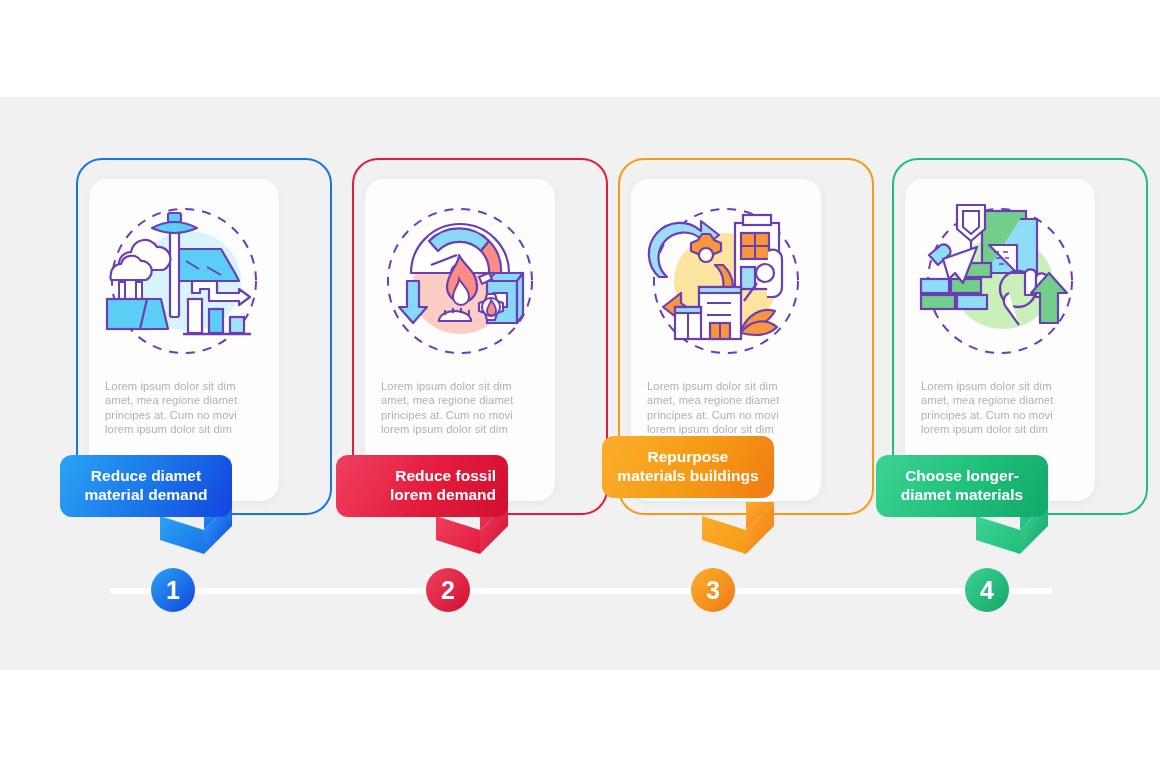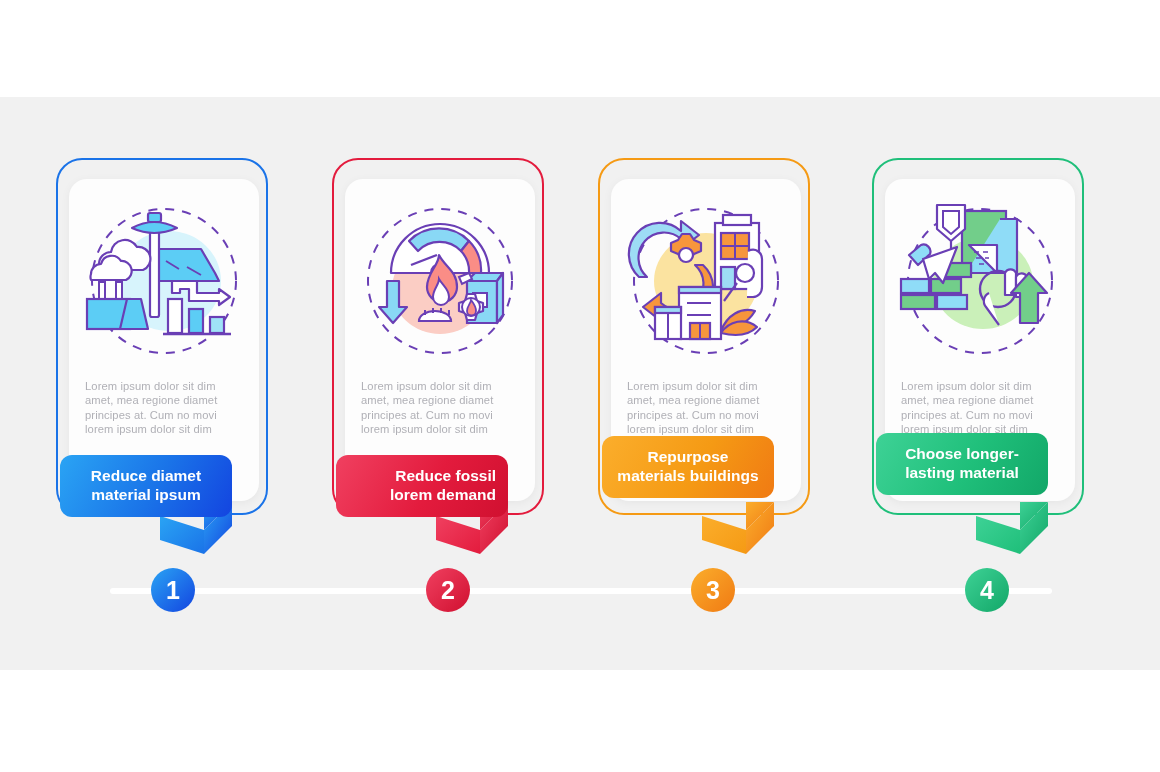--- a/index.html
+++ b/index.html
@@ -13,24 +13,25 @@
   #stage{position:absolute;inset:0;width:1160px;height:772px;}
 
   .bg-band{
     position:absolute;left:0;width:1160px;
     background:#f1f1f1;
   }
 
   
   .card{
     position:absolute;
-    width:212px;height:357px;
+    width:256px;height:357px;
     border-radius:26px;
     border:2px solid var(--accent);
     box-sizing:border-box;
+    margin-left:20px;
   }
   .card-inner{
     position:absolute;
     left:11px;top:19px;
     width:190px;height:322px;
     background:#fdfdfd;
     border-radius:18px;
     box-shadow:0 2px 10px rgba(0,0,0,.05);
     overflow:hidden;
   }
@@ -131,21 +132,21 @@
           <stop offset="0%" stop-color="#2aa4f4"></stop>
           <stop offset="100%" stop-color="#1a73e8"></stop>
         </linearGradient>
       </defs>
       <path d="M44 2 L72 2 L44 30 L44 2 Z" fill="url(#tg0)"></path>
       <path d="M0 16 L44 30 L44 54 L0 40 Z" fill="url(#tg20)"></path>
       <path d="M44 30 L72 2 L72 26 L44 54 Z" fill="url(#tg0)"></path>
     </svg></div>
       <div class="ribbon" style="left: 60px; top: 455px; background: linear-gradient(120deg, rgb(42, 164, 244) 0%, rgb(26, 115, 232) 55%, rgb(19, 68, 224) 100%);">
      <div>Reduce diamet</div>
-     <div>material ipsum</div>
+     <div>material demand</div>
       </div>
       <div class="tl-dot" style="left: 151px; background: linear-gradient(135deg, rgb(42, 164, 244) 0%, rgb(19, 68, 224) 100%);">
         <span>1</span>
       </div>
       <div class="card" style="left: 332px; top: 158px; --accent: #e31b3d;">
     <div class="card-inner">
       <div class="illus">
             <svg width="190" height="185" viewBox="0 0 190 185">
       <ellipse cx="95" cy="100" rx="48" ry="45" fill="#fbcdc4"></ellipse>
       <circle cx="95" cy="92" r="72" fill="none" stroke="#6a3fb5" stroke-width="2" stroke-dasharray="9 8"></circle>
@@ -289,22 +290,22 @@
         </linearGradient>
         <linearGradient id="tg23" x1="0" y1="0" x2="1" y2="1">
           <stop offset="0%" stop-color="#3ed296"></stop>
           <stop offset="100%" stop-color="#1fbf7a"></stop>
         </linearGradient>
       </defs>
       <path d="M44 2 L72 2 L44 30 L44 2 Z" fill="url(#tg3)"></path>
       <path d="M0 16 L44 30 L44 54 L0 40 Z" fill="url(#tg23)"></path>
       <path d="M44 30 L72 2 L72 26 L44 54 Z" fill="url(#tg3)"></path>
     </svg></div>
-      <div class="ribbon" style="left: 876px; top: 433px; background: linear-gradient(120deg, rgb(62, 210, 150) 0%, rgb(31, 191, 122) 55%, rgb(18, 167, 104) 100%);">
+      <div class="ribbon" style="left: 876px; top: 455px; background: linear-gradient(120deg, rgb(62, 210, 150) 0%, rgb(31, 191, 122) 55%, rgb(18, 167, 104) 100%);">
      <div>Choose longer-</div>
-     <div>lasting material</div>
+     <div>diamet materials</div>
       </div>
       <div class="tl-dot" style="left: 965px; background: linear-gradient(135deg, rgb(62, 210, 150) 0%, rgb(18, 167, 104) 100%);">
         <span>4</span>
       </div>
     </div>
 
 </div>
 
 </body></html>

